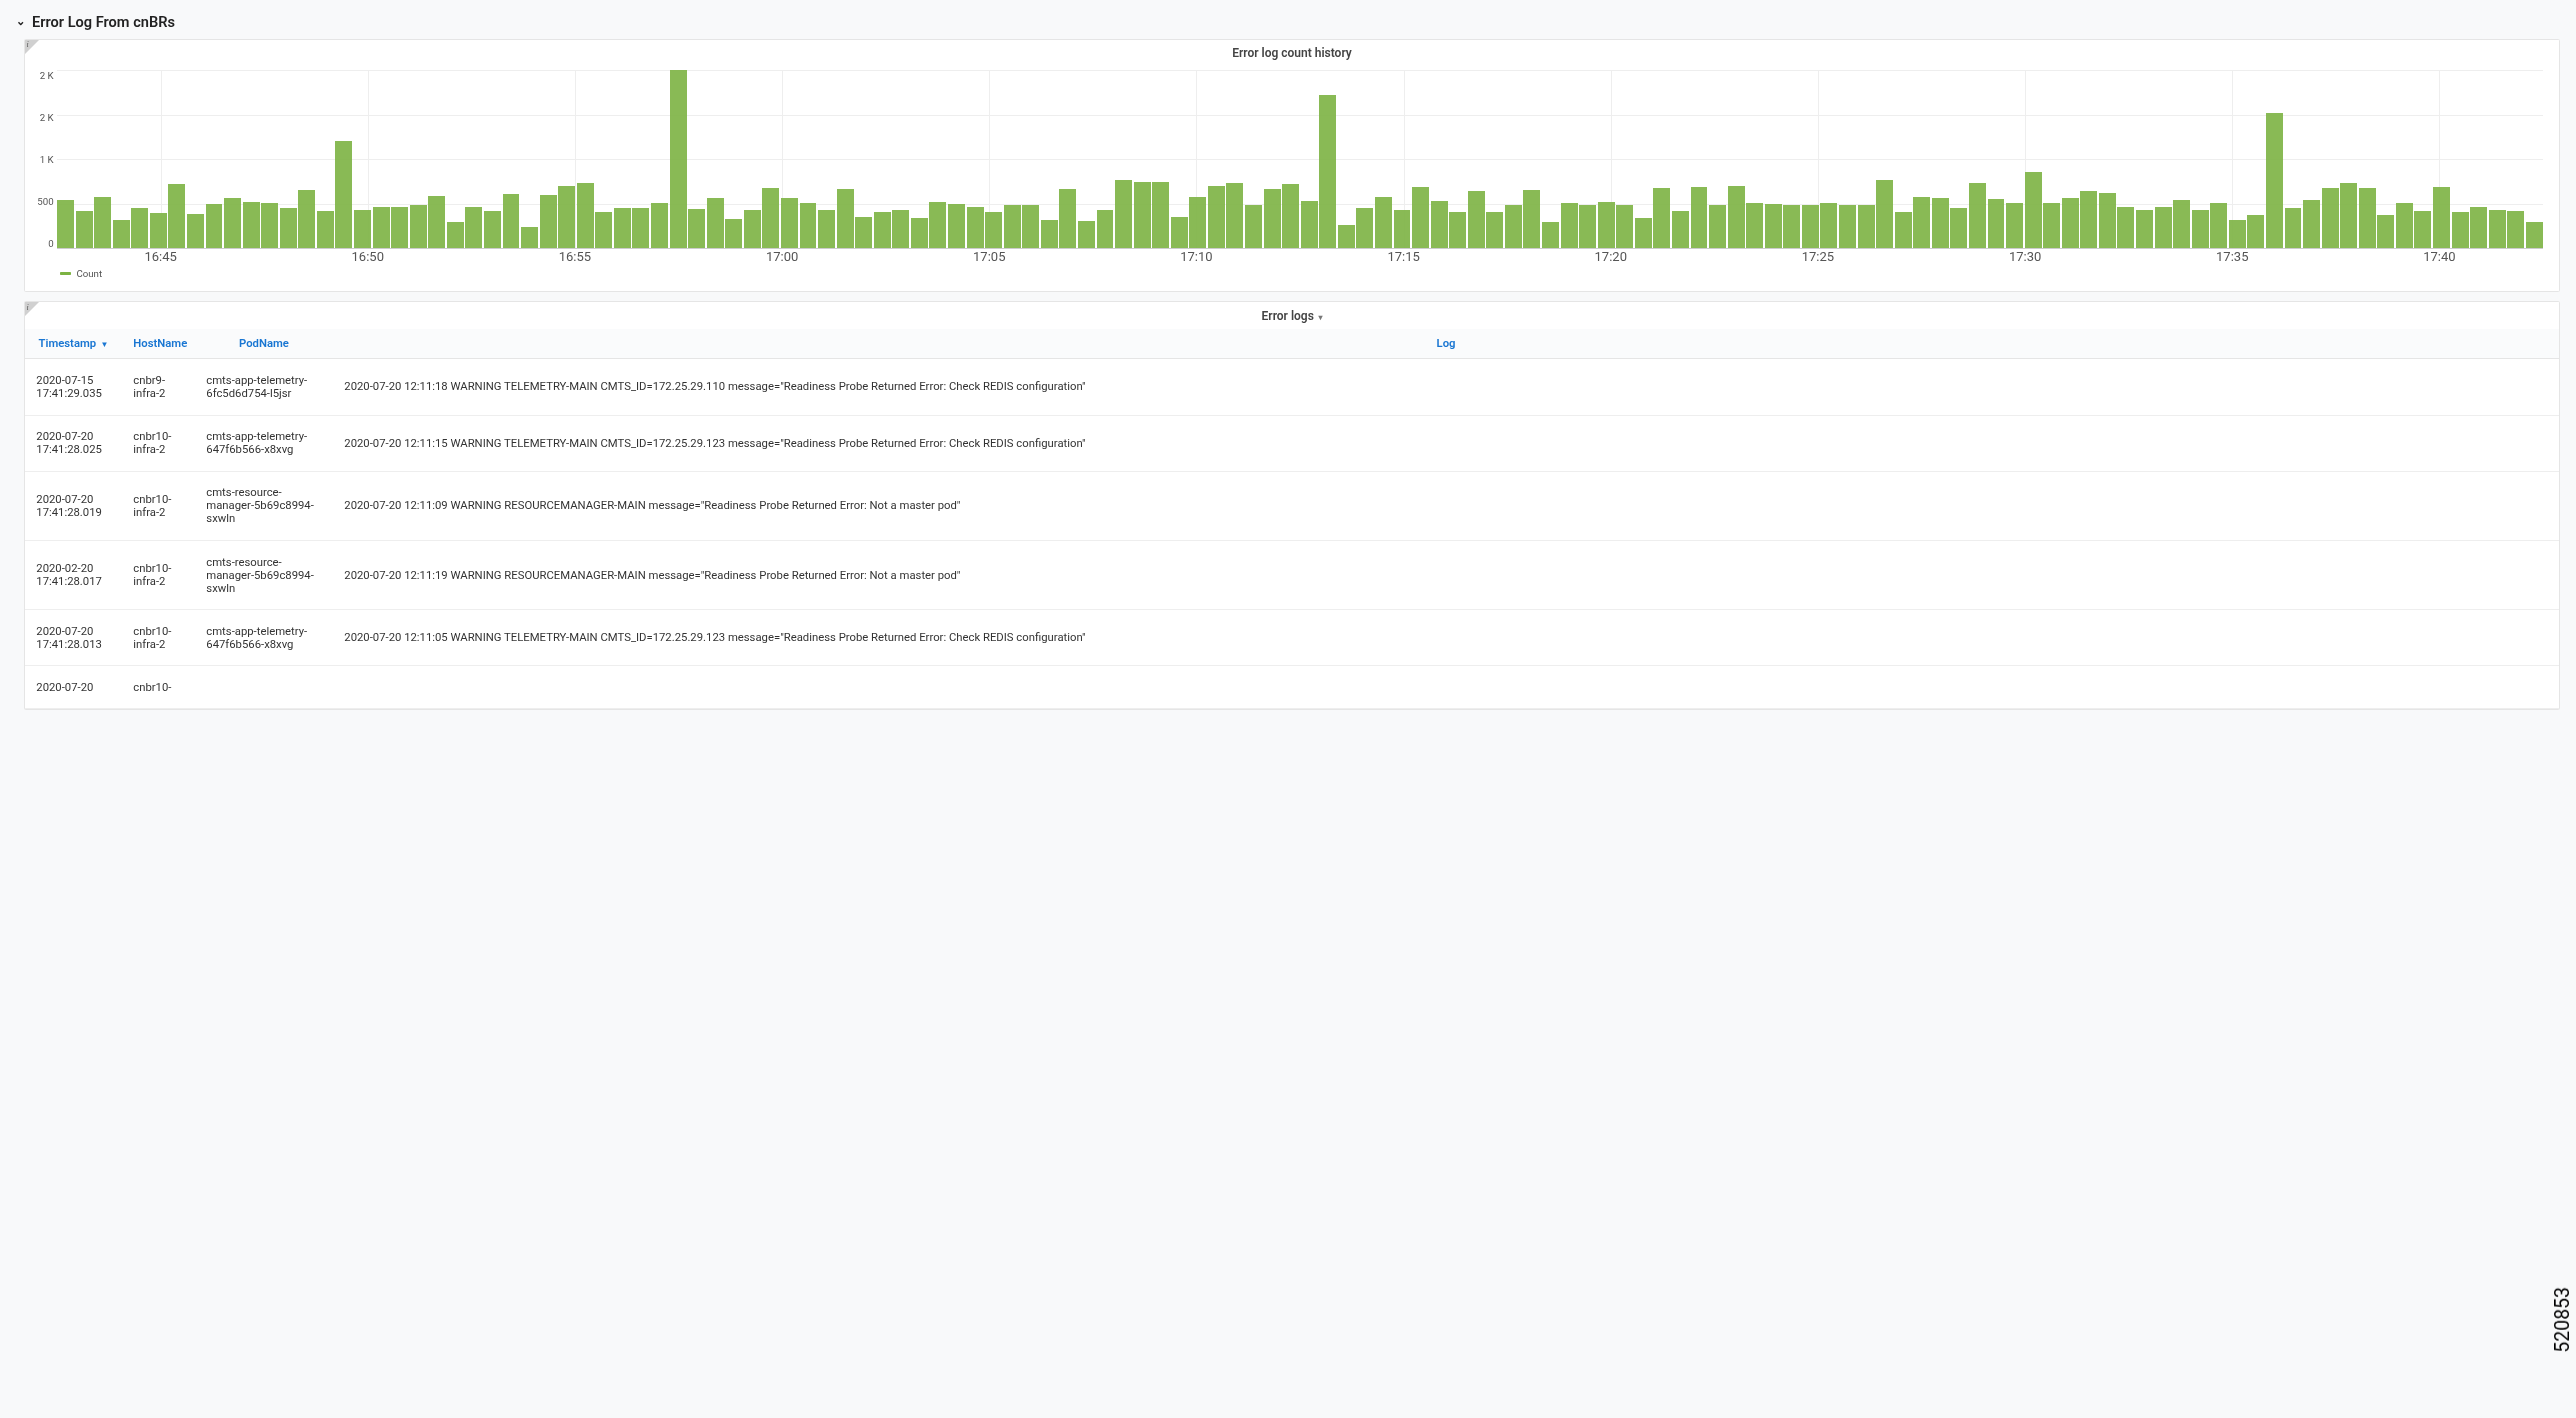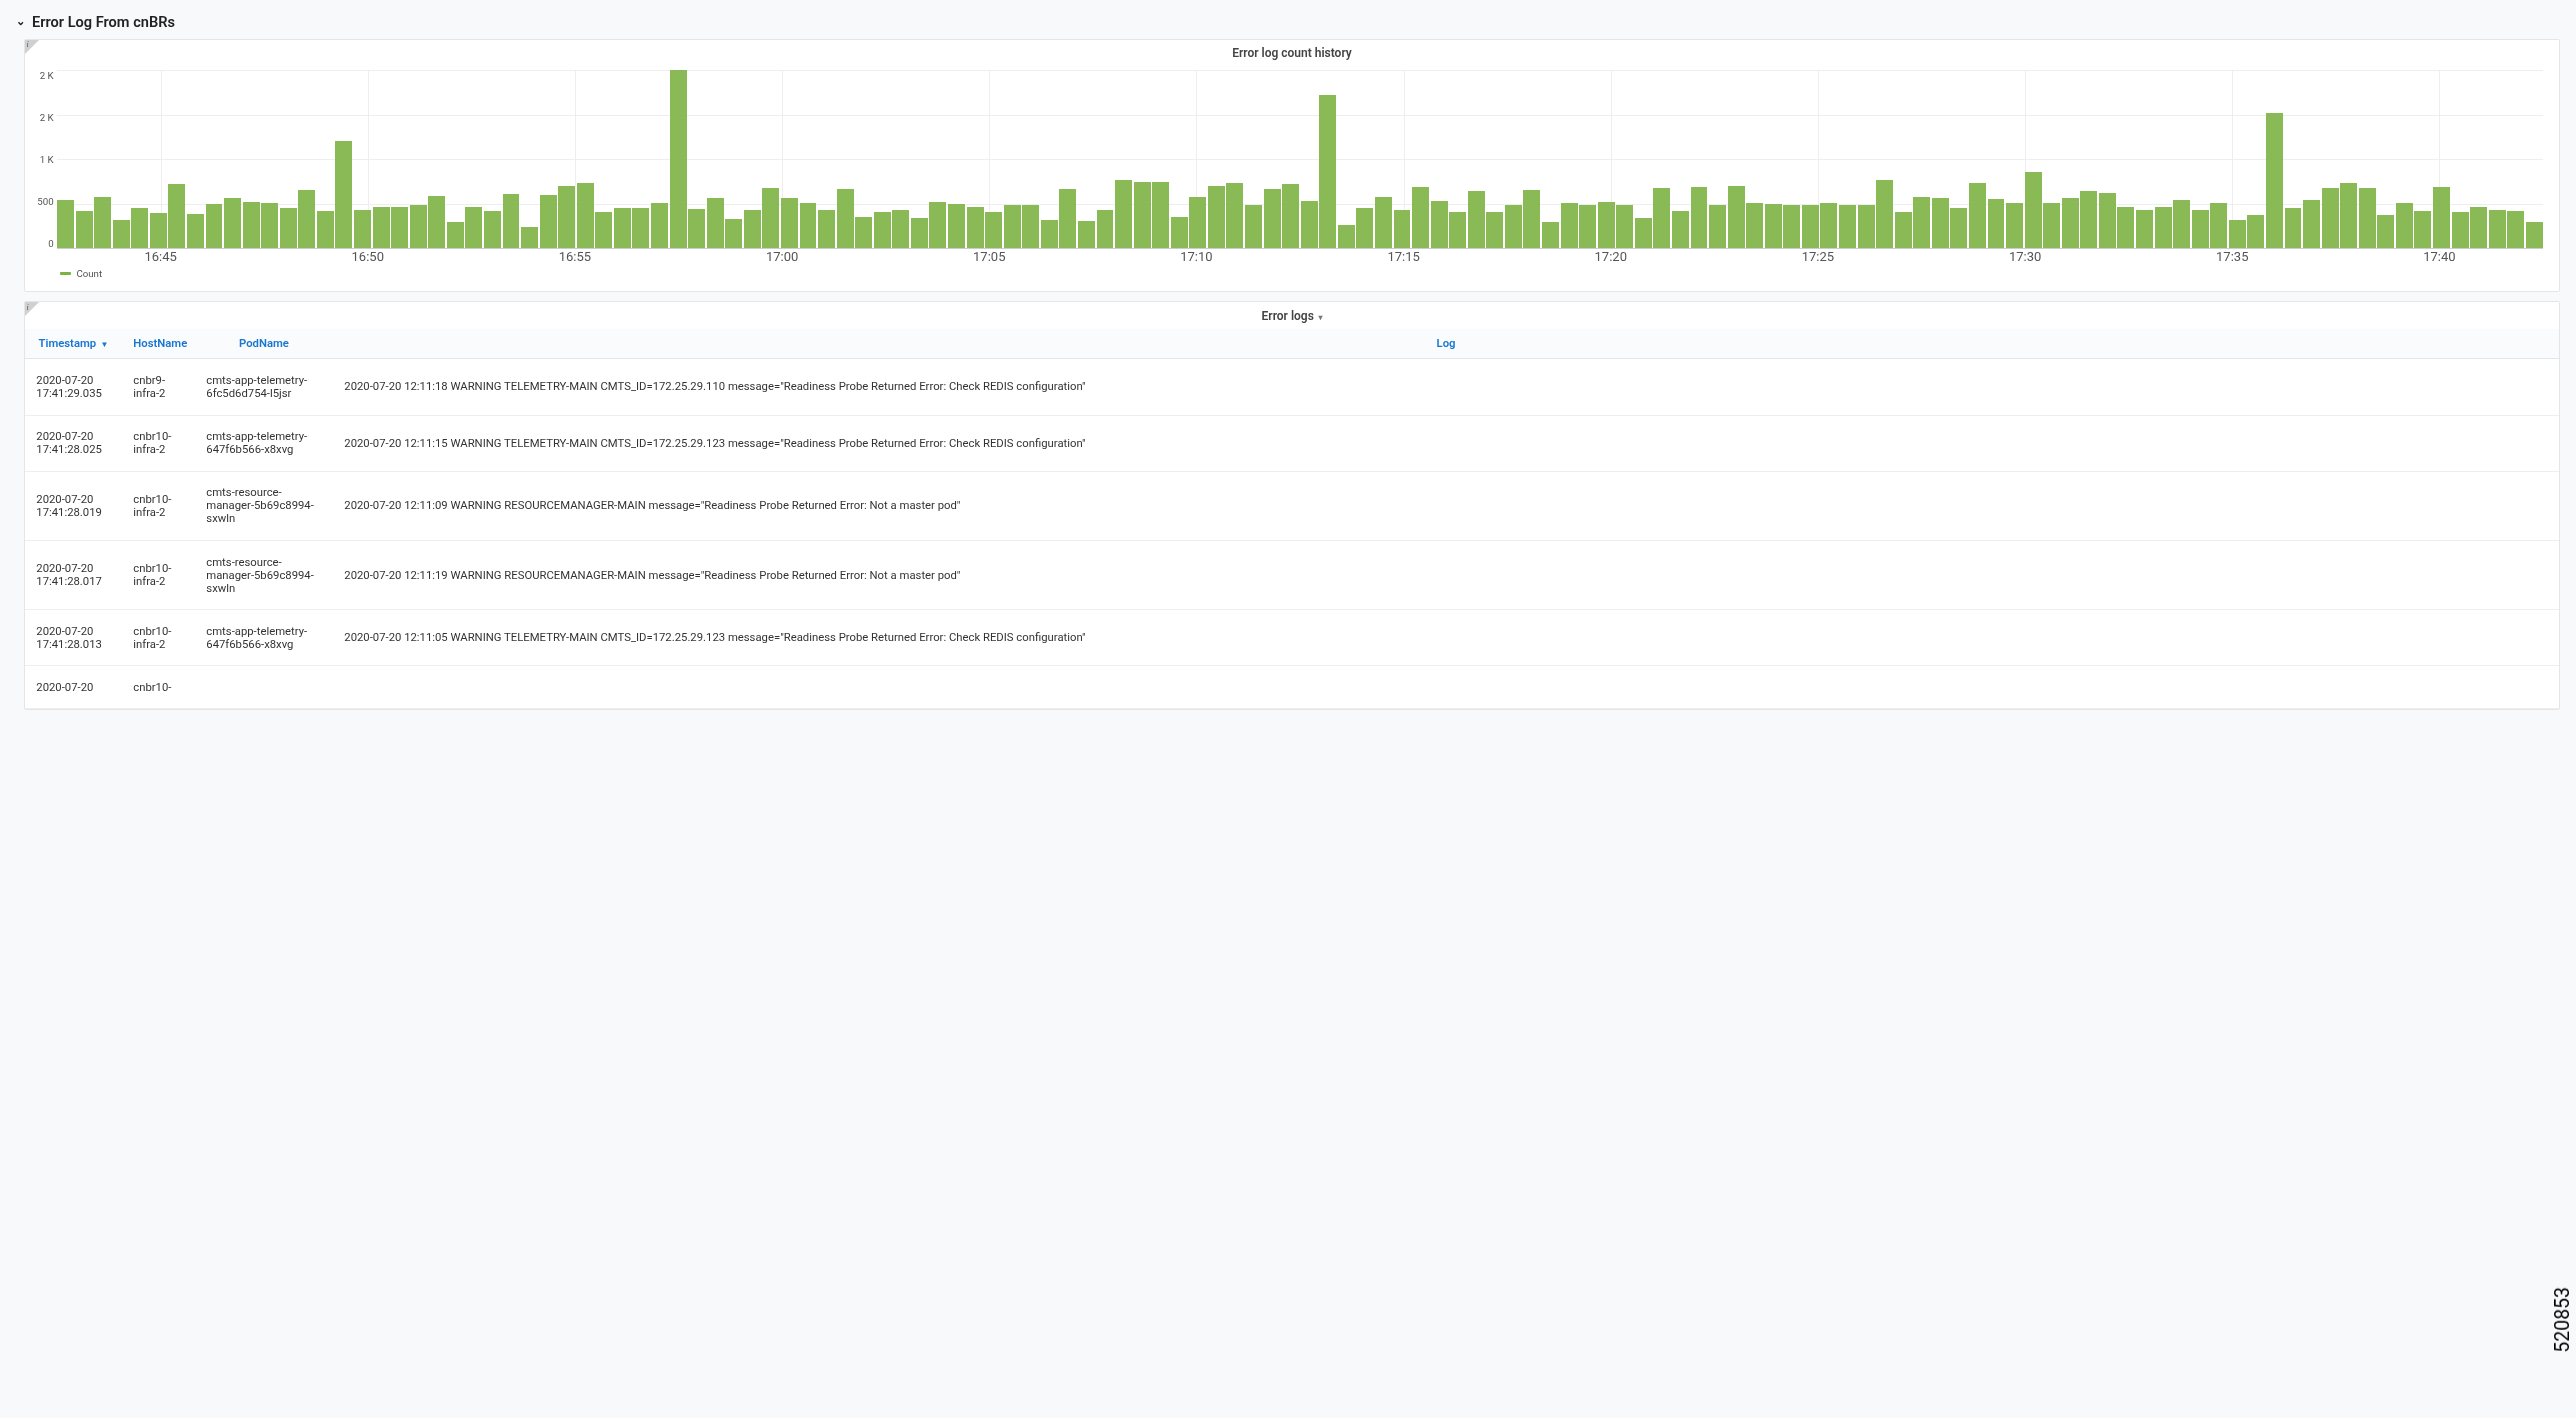--- a/index.html
+++ b/index.html
@@ -253,39 +253,39 @@
     <thead>
         <tr id="thead-row">
           <th>Timestamp <span class="sort-arrow">▼</span></th>
           <th>HostName</th>
           <th>PodName</th>
           <th>Log</th>
         </tr>
       </thead>
     <tbody id="tbody">
         <tr>
-          <td>2020-07-20 17:41:29.035</td>
+          <td>2020-07-15 17:41:29.035</td>
           <td>cnbr9-infra-2</td>
           <td>cmts-app-telemetry-6fc5d6d754-l5jsr</td>
           <td>2020-07-20 12:11:18 WARNING TELEMETRY-MAIN CMTS_ID=172.25.29.110 message="Readiness Probe Returned Error: Check REDIS configuration"</td>
         </tr>
         <tr>
           <td>2020-07-20 17:41:28.025</td>
           <td>cnbr10-infra-2</td>
           <td>cmts-app-telemetry-647f6b566-x8xvg</td>
           <td>2020-07-20 12:11:15 WARNING TELEMETRY-MAIN CMTS_ID=172.25.29.123 message="Readiness Probe Returned Error: Check REDIS configuration"</td>
         </tr>
         <tr>
           <td>2020-07-20 17:41:28.019</td>
           <td>cnbr10-infra-2</td>
           <td>cmts-resource-manager-5b69c8994-sxwln</td>
           <td>2020-07-20 12:11:09 WARNING RESOURCEMANAGER-MAIN message="Readiness Probe Returned Error: Not a master pod"</td>
         </tr>
         <tr>
-          <td>2020-07-20 17:41:28.017</td>
+          <td>2020-02-20 17:41:28.017</td>
           <td>cnbr10-infra-2</td>
           <td>cmts-resource-manager-5b69c8994-sxwln</td>
           <td>2020-07-20 12:11:19 WARNING RESOURCEMANAGER-MAIN message="Readiness Probe Returned Error: Not a master pod"</td>
         </tr>
         <tr>
           <td>2020-07-20 17:41:28.013</td>
           <td>cnbr10-infra-2</td>
           <td>cmts-app-telemetry-647f6b566-x8xvg</td>
           <td>2020-07-20 12:11:05 WARNING TELEMETRY-MAIN CMTS_ID=172.25.29.123 message="Readiness Probe Returned Error: Check REDIS configuration"</td>
         </tr>

